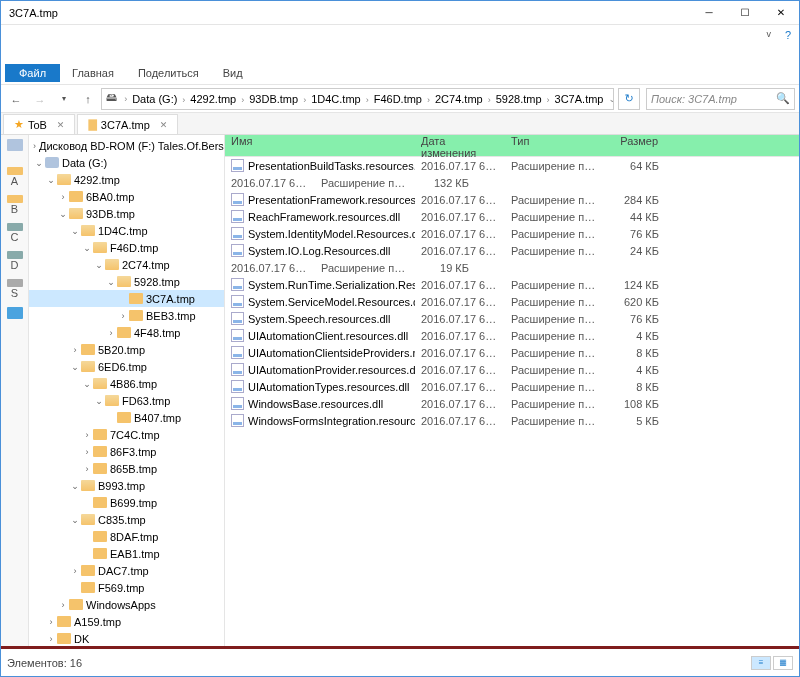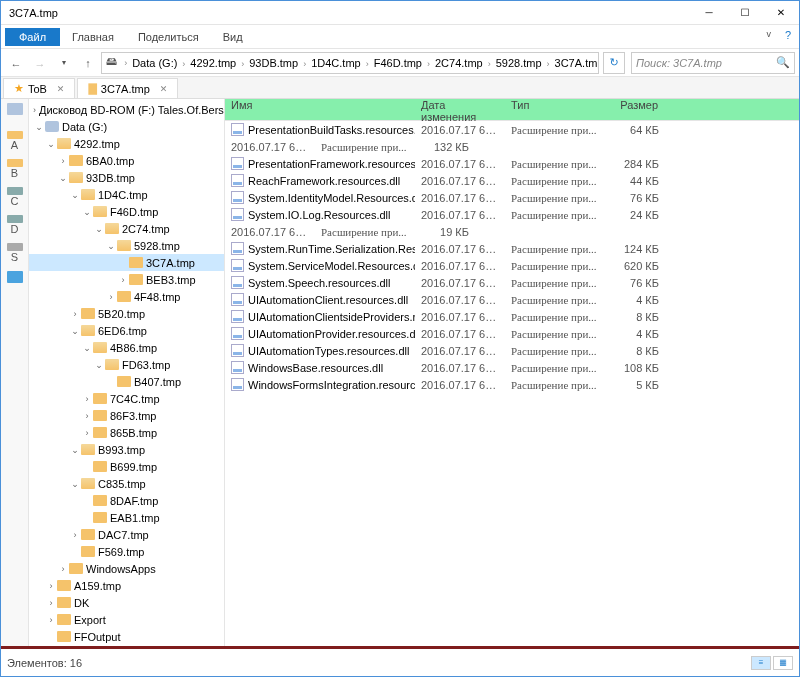--- a/index.html
+++ b/index.html
@@ -4,34 +4,34 @@
 <style>
   * { box-sizing: border-box; margin: 0; padding: 0; font-family: "Segoe UI", sans-serif; font-size: 11px; }
   body { width: 800px; height: 677px; background: #fff; overflow: hidden; border: 1px solid #4a90d9; position: relative; }
 
   
   .titlebar { height: 24px; background: #fff; display: flex; align-items: center; padding-left: 8px; border-bottom: 1px solid #e5e5e5; }
   .titlebar .title { flex: 1; font-size: 11px; color: #000; }
   .titlebar .winbtn { width: 36px; height: 24px; display: flex; align-items: center; justify-content: center; color: #000; font-size: 10px; }
 
   
-  .menubar { height: 24px; display: flex; align-items: center; padding-left: 4px; border-bottom: 1px solid #e5e5e5; }
+  .menubar { height: 24px; display: flex; align-items: center; padding-left: 4px; border-bottom: 1px solid #e5e5e5; margin-top: 36px; }
   .menubar .filetab { background: #1979ca; color: #fff; padding: 3px 14px; font-size: 11px; }
   .menubar .mitem { padding: 3px 12px; color: #444; }
 
   
   .navbar { height: 28px; display: flex; align-items: center; padding: 2px 4px; gap: 2px; border-bottom: 1px solid #e5e5e5; }
   .navbtn { width: 22px; height: 22px; display: flex; align-items: center; justify-content: center; color: #555; }
   .navbtn.disabled { color: #bbb; }
   .breadcrumb { flex: 1; height: 22px; border: 1px solid #ccc; display: flex; align-items: center; padding: 0 4px; overflow: hidden; white-space: nowrap; }
   .breadcrumb .pc-icon { width: 14px; height: 14px; margin-right: 4px; display: flex; align-items: center; justify-content: center; color: #555; }
   .breadcrumb .crumb { padding: 0 2px; cursor: default; }
   .breadcrumb .sep { color: #888; padding: 0 3px; font-size: 9px; }
   .refresh { width: 22px; height: 22px; border: 1px solid #ccc; display: flex; align-items: center; justify-content: center; color: #1979ca; margin-left: 2px; }
-  .searchbox { width: 164px; height: 22px; border: 1px solid #ccc; display: flex; align-items: center; padding: 0 4px; color: #888; margin-left: 4px; }
+  .searchbox { width: 149px; height: 22px; border: 1px solid #ccc; display: flex; align-items: center; padding: 0 4px; color: #888; margin-left: 4px; }
   .searchbox span:first-child { flex: 1; font-style: italic; }
 
   
   .tabsrow { height: 22px; background: #f5f5f5; display: flex; align-items: flex-end; border-bottom: 1px solid #ddd; }
   .tab { padding: 3px 10px; border: 1px solid #ddd; border-bottom: none; background: #fff; display: flex; align-items: center; gap: 4px; margin-left: 2px; font-size: 11px; }
   .tab .star { color: #f5a623; }
   .tab .folder { color: #f5c36b; }
   .tab .x { color: #888; margin-left: 6px; font-size: 9px; }
 
   
@@ -63,21 +63,21 @@
   .col { padding: 0 6px; border-right: 1px solid transparent; font-size: 11px; }
   .col.name { width: 190px; }
   .col.date { width: 90px; }
   .col.type { width: 100px; }
   .col.size { width: 60px; text-align: right; }
 
   .row { display: flex; height: 17px; align-items: center; }
   .cell { padding: 0 6px; font-size: 11px; white-space: nowrap; overflow: hidden; text-overflow: ellipsis; color: #000; }
   .cell.name { width: 190px; display: flex; align-items: center; gap: 4px; }
   .cell.date { width: 90px; color: #555; }
-  .cell.type { width: 100px; color: #555; font-family: Liberation Serif, serif; }
+  .cell.type { width: 100px; color: #555; }
   .cell.size { width: 60px; text-align: right; color: #555; }
   .fileicon { width: 13px; height: 13px; border: 1px solid #aac; background: #fff; flex-shrink: 0; position: relative; }
   .fileicon::after { content: ""; position: absolute; bottom: 1px; left: 1px; right: 1px; height: 3px; background: #8bb5e8; }
 
   
   .statusbar { position: absolute; bottom: 0; left: 0; right: 0; height: 30px; border-top: 3px solid #7f1d1d; display: flex; align-items: center; padding: 0 6px; font-size: 11px; color: #444; background: #fff; }
   .statusbar .spacer { flex: 1; }
   .viewbtn { width: 20px; height: 14px; border: 1px solid #ccc; margin-left: 2px; display: flex; align-items: center; justify-content: center; font-size: 8px; color: #1979ca; }
   .viewbtn.active { background: #cce8ff; }
 

